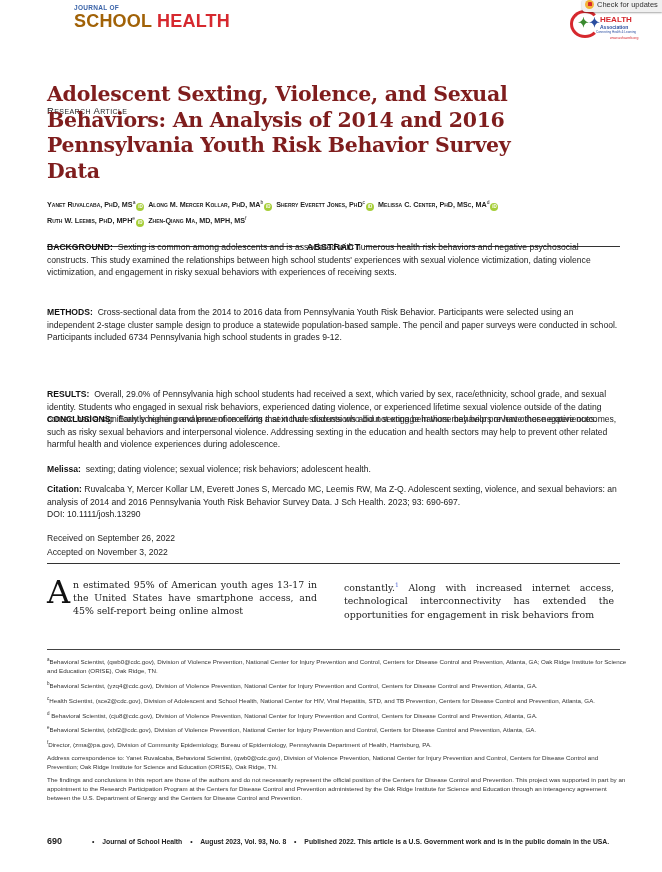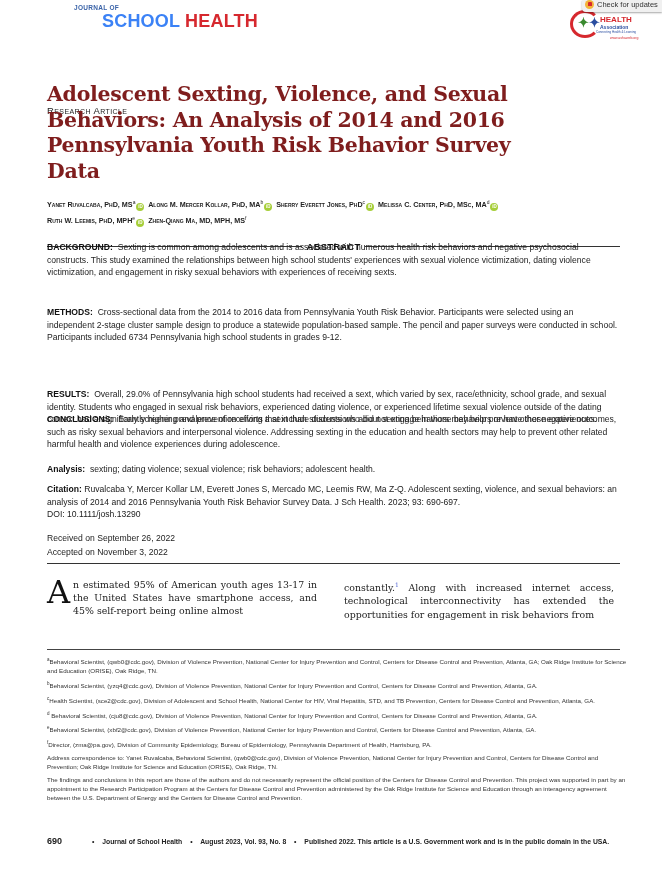--- a/index.html
+++ b/index.html
@@ -2,21 +2,21 @@
 <html><head>
 <meta charset="utf-8">
 <style>
   * { box-sizing: border-box; margin: 0; padding: 0; }
   html, body { width: 662px; height: 872px; background: #ffffff; overflow: hidden; }
   body { position: relative; font-family: "Liberation Sans", sans-serif; color: #1a1a1a; }
 
   .journal-logo { position: absolute; left: 74px; top: 4px; }
   .journal-of { font-size: 6.5px; font-weight: bold; color: #3a63a8; letter-spacing: 0.3px; line-height: 8px; }
   .journal-name { font-size: 18px; font-weight: bold; line-height: 19px; letter-spacing: 0.2px; }
-  .jn-school { color: #3b82f6; margin-left: 28px; }
+  .jn-school { color: #a16207; }
   .jn-health { color: #d6282e; }
 
   .assoc-logo { position: absolute; left: 570px; top: 8px; width: 88px; height: 40px; }
   .assoc-ring { position: absolute; left: 0; top: 2px; width: 30px; height: 28px; border: 3px solid #d6282e; border-radius: 50%; border-right-color: transparent; }
   .assoc-figs { position: absolute; left: 8px; top: 8px; font-size: 13px; font-weight: bold; color: #3a8a2f; line-height: 14px; }
   .assoc-figs span { color: #2a4ea0; }
   .assoc-health { position: absolute; left: 30px; top: 8px; font-size: 8px; font-weight: bold; color: #d6282e; line-height: 8px; }
   .assoc-assoc { position: absolute; left: 30px; top: 16px; font-size: 5px; font-weight: bold; color: #2a4ea0; line-height: 6px; }
   .assoc-tag { position: absolute; left: 26px; top: 22px; font-size: 3px; color: #2a4ea0; line-height: 4px; white-space: nowrap; }
   .assoc-url { position: absolute; left: 40px; top: 28px; font-size: 3.5px; color: #d6282e; line-height: 4px; }
@@ -109,21 +109,21 @@
 <div class="abstract-rule">
   <div class="line"></div>
   <div class="label">ABSTRACT</div>
   <div class="line"></div>
 </div>
 
 <p class="abs abs-bg"><b>BACKGROUND:</b>&nbsp; <span>Sexting is common among adolescents and is associated with numerous health risk behaviors and negative psychosocial constructs. This study examined the relationships between high school students' experiences with sexual violence victimization, dating violence victimization, and engagement in risky sexual behaviors with experiences of receiving sexts.</span></p>
 <p class="abs abs-methods"><b>METHODS:</b>&nbsp; <span>Cross-sectional data from the 2014 to 2016 data from Pennsylvania Youth Risk Behavior. Participants were selected using an independent 2-stage cluster sample design to produce a statewide population-based sample. The pencil and paper surveys were conducted in school. Participants included 6734 Pennsylvania high school students in grades 9-12.</span></p>
 <p class="abs abs-results"><b>RESULTS:</b>&nbsp; <span>Overall, 29.0% of Pennsylvania high school students had received a sext, which varied by sex, race/ethnicity, school grade, and sexual identity. Students who engaged in sexual risk behaviors, experienced dating violence, or experienced lifetime sexual violence outside of the dating context had a significantly higher prevalence of receiving a sext than students who did not engage in those behaviors or have those experiences.</span></p>
 <p class="abs abs-concl"><b>CONCLUSIONS:</b>&nbsp; <span>Early screening and prevention efforts that include discussions about sexting behaviors may help prevent other negative outcomes, such as risky sexual behaviors and interpersonal violence. Addressing sexting in the education and health sectors may help to prevent other related harmful health and violence experiences during adolescence.</span></p>
-<p class="abs abs-kw"><b>Analysis:</b>&nbsp; <span>sexting; dating violence; sexual violence; risk behaviors; adolescent health.</span></p>
+<p class="abs abs-kw"><b>Melissa:</b>&nbsp; <span>sexting; dating violence; sexual violence; risk behaviors; adolescent health.</span></p>
 <p class="abs abs-cit"><b>Citation:</b> <span>Ruvalcaba Y, Mercer Kollar LM, Everett Jones S, Mercado MC, Leemis RW, Ma Z-Q. Adolescent sexting, violence, and sexual behaviors: an analysis of 2014 and 2016 Pennsylvania Youth Risk Behavior Survey Data. J Sch Health. 2023; 93: 690-697.</span><br><span>DOI: 10.1111/josh.13290</span></p>
 <p class="abs abs-recv">Received on September 26, 2022</p>
 <p class="abs abs-acc">Accepted on November 3, 2022</p>
 
 <div class="rule-end"></div>
 
 <div class="body-col col-left">
   <span class="dropcap">A</span><span>n estimated 95% of American youth ages 13-17 in the United States have smartphone access, and 45% self-report being online almost</span>
 </div>
 <div class="body-col col-right">

